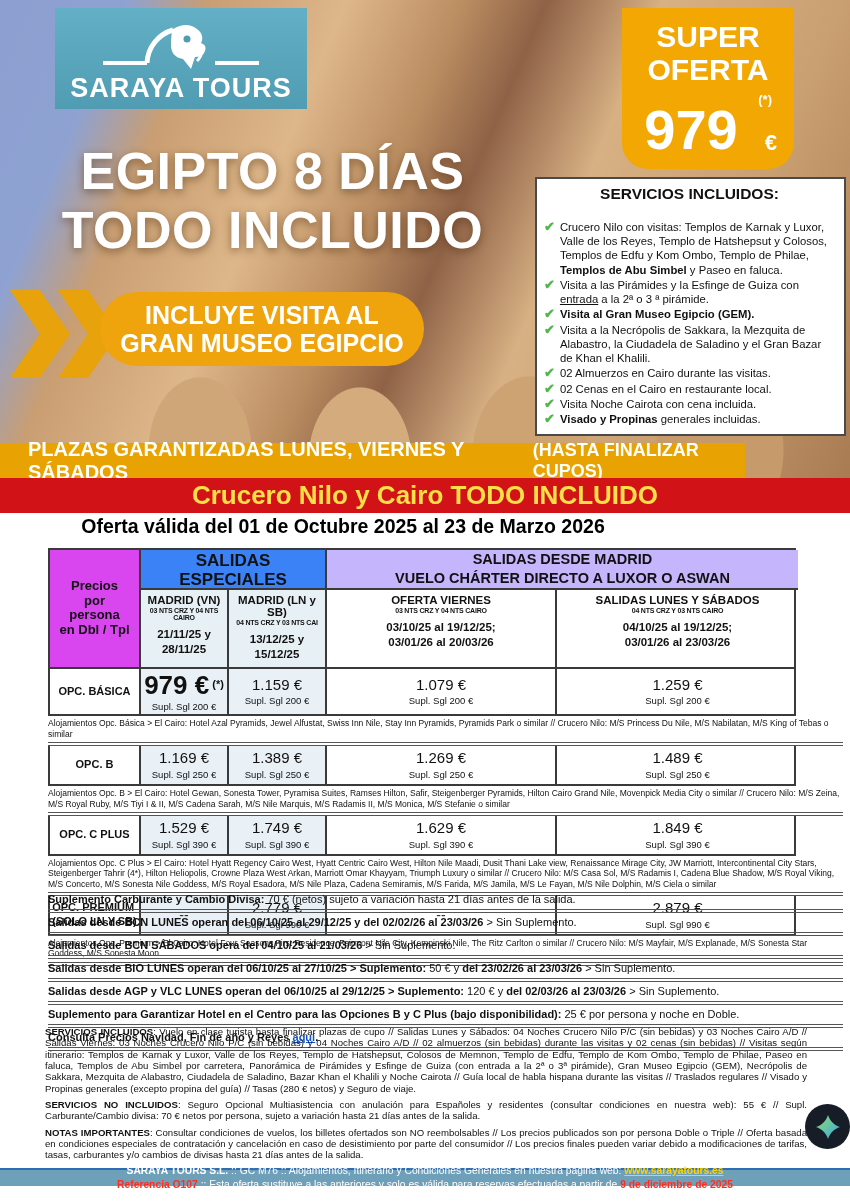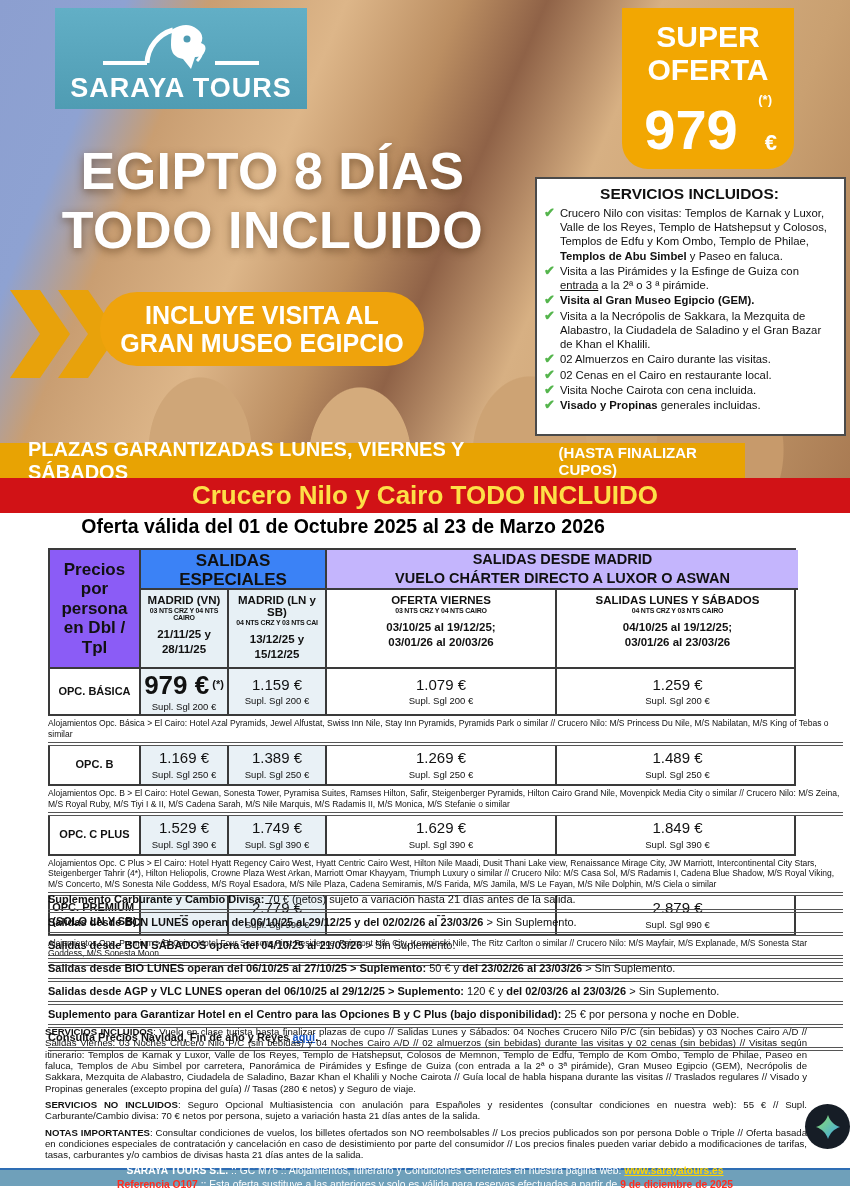--- a/index.html
+++ b/index.html
@@ -34,41 +34,41 @@
     border-radius:0 0 26px 26px;color:#fff;}
   .b-line1{position:absolute;top:12px;width:100%;text-align:center;font-size:30px;font-weight:bold;}
   .b-line2{position:absolute;top:45px;width:100%;text-align:center;font-size:30px;font-weight:bold;}
   .b-star{position:absolute;top:84px;right:22px;font-size:13px;font-weight:bold;}
   .b-price{position:absolute;top:94px;left:0;width:138px;text-align:center;font-size:56px;font-weight:bold;line-height:1;}
   .b-euro{position:absolute;right:17px;bottom:13px;font-size:22px;font-weight:bold;}
 
   
   .svc-box{position:absolute;left:535px;top:177px;width:311px;height:259px;background:#fff;
     border:2px solid #4a4a4a;box-sizing:border-box;padding:4px 9px 3px 7px;}
-  .svc-title{text-align:center;font-weight:bold;font-size:15.5px;margin:2px 0 3px;}
+  .svc-title{text-align:center;font-weight:bold;font-size:15.5px;margin:2px 0 17px;}
   .svc-item{display:flex;margin-bottom:1px;}
   .check{color:#55b54d;font-weight:bold;font-size:13px;margin-right:5px;line-height:1.1;}
   .svc-text{font-size:11.3px;line-height:1.26;color:#111;}
 
   
   .banner-plazas{position:absolute;left:0;top:443px;width:745px;height:35px;background:#e8a303;
     color:#fff;display:flex;align-items:center;padding-left:28px;box-sizing:border-box;}
   .bp-main{font-size:20px;font-weight:bold;}
-  .bp-sub{font-size:15px;font-weight:bold;margin-left:28px;}
+  .bp-sub{font-size:18px;font-weight:bold;margin-left:28px;}
   .banner-red{position:absolute;left:0;top:478px;width:850px;height:35px;background:#d11216;
     color:#fde047;display:flex;align-items:center;justify-content:center;font-size:26px;font-weight:bold;}
   .validity{position:absolute;left:0;top:515px;width:686px;text-align:center;
     font-size:19.5px;font-weight:bold;color:#000;}
 
   
   .tbl{position:absolute;left:48px;top:548px;width:795px;}
   .thead{display:grid;grid-template-columns:89px 88px 98px 230px 243px;grid-template-rows:40px auto;
     width:748px;border:2px solid #3a3a3a;box-sizing:border-box;}
-  .corner{grid-row:1/3;grid-column:1;background:#8b5cf6;display:flex;align-items:center;justify-content:center;
-    font-weight:bold;font-size:17px;text-align:center;line-height:1.15;padding:0 4px;}
+  .corner{grid-row:1/3;grid-column:1;background:#d946ef;display:flex;align-items:center;justify-content:center;
+    font-weight:bold;font-size:13px;text-align:center;line-height:1.15;padding:0 4px;}
   .g1{grid-row:1;grid-column:2/4;background:#3b82f6;text-align:center;padding-top:2px;
     border-left:2px solid #3a3a3a;border-bottom:2px solid #3a3a3a;}
   .g1 .gt{font-weight:bold;font-size:17px;line-height:1.1;}
   .g1 .gs{font-weight:bold;font-size:9.5px;}
   .g2{grid-row:1;grid-column:4/6;background:#c4b5fd;display:flex;align-items:center;justify-content:center;
     font-weight:bold;font-size:14.5px;text-align:center;line-height:1.3;
     border-left:2px solid #3a3a3a;border-bottom:2px solid #3a3a3a;}
   .sub{padding:4px 0 5px;text-align:center;border-left:2px solid #3a3a3a;}
   .sub.blue{background:#e7f0f5;}
   .sub .st{font-weight:bold;font-size:11.5px;}

